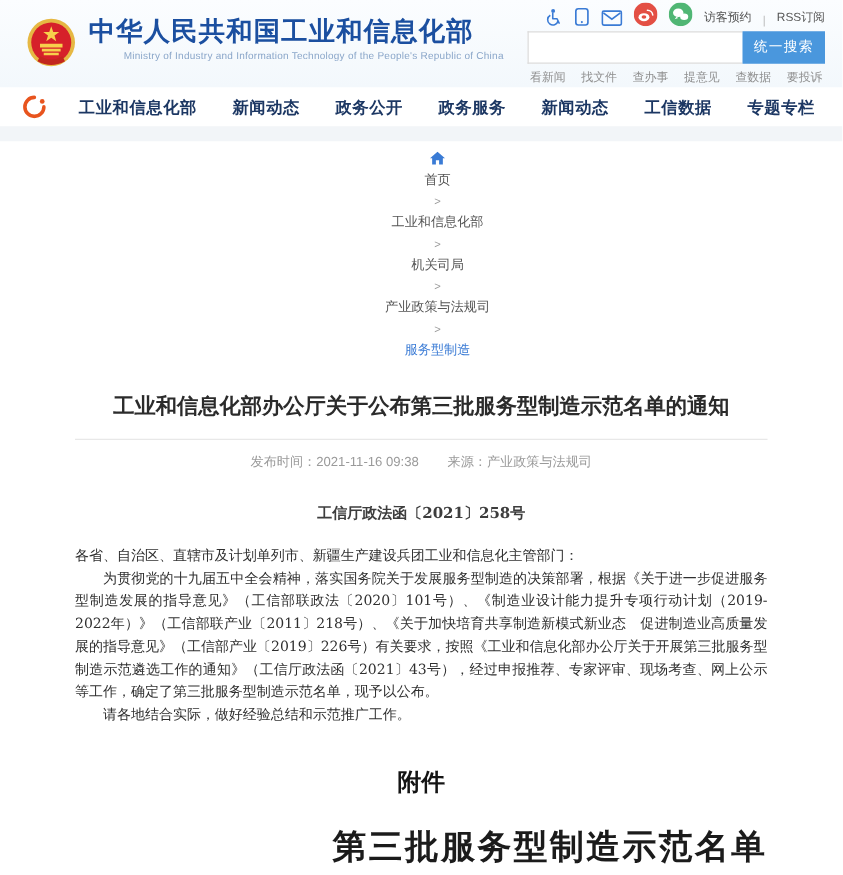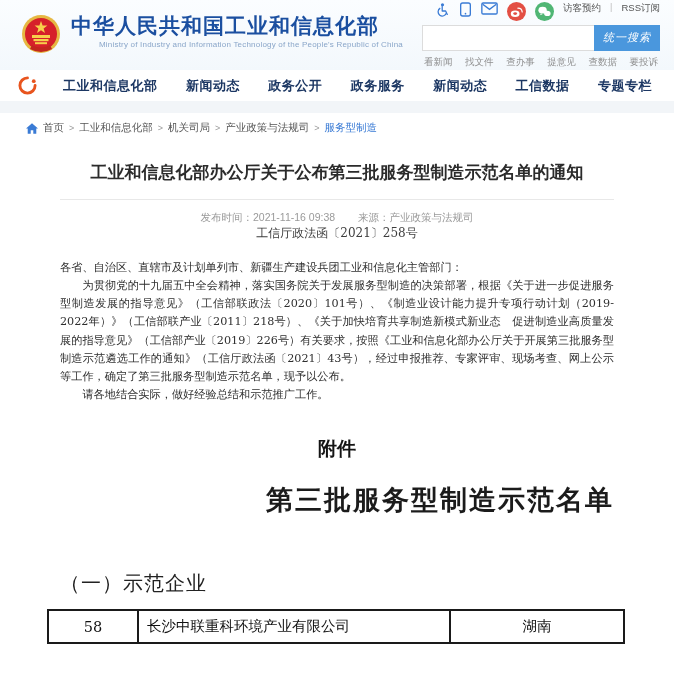--- a/index.html
+++ b/index.html
@@ -20,71 +20,71 @@
   .brand { display: flex; align-items: flex-start; gap: 9px; flex: 1; }
   .emblem { width: 42px; height: 42px; }
   .brand-text {}
   .brand-title {
     font-size: 21px; font-weight: bold; color: #1b4fa0; letter-spacing: 1px;
     line-height: 1.15;
   }
   .brand-sub { font-size: 8px; color: #8aa6c9; margin-top: 2px; letter-spacing: 0.2px; margin-left: 28px; }
 
   .head-right { width: 238px; display: flex; flex-direction: column; gap: 4px; }
-  .icons-row { display: flex; align-items: flex-start; justify-content: flex-end; gap: 9px; }
+  .icons-row { display: flex; align-items: flex-end; justify-content: flex-end; gap: 9px; }
   .icons-row svg { display: block; }
   .mini-link { font-size: 9.5px; color: #555; text-decoration: none; }
   .mini-sep { font-size: 9px; color: #bbb; }
   .search-row { display: flex; }
   .search-input {
     flex: 1; height: 26px; border: 1px solid #dcdcdc; border-right: none;
     background: #fff; outline: none; padding: 0 6px; font-size: 11px;
   }
   .search-btn {
     width: 66px; height: 26px; background: #4a97dd; color: #fff;
-    border: none; font-size: 11px; cursor: pointer; letter-spacing: 1px; font-style: italic;
+    border: none; font-size: 11px; cursor: pointer; letter-spacing: 1px;
   }
   .quick-links { display: flex; justify-content: space-between; padding: 1px 2px 0 2px; }
   .quick-links span { font-size: 9.5px; color: #8f8f8f; cursor: pointer; }
 
   
   .nav {
     height: 31px; background: #ffffff;
     display: flex; align-items: center; padding: 0 22px 0 18px;
   }
   .nav-logo { width: 19px; height: 19px; margin-right: 26px; }
   .nav-items { flex: 1; display: flex; justify-content: space-between; align-items: center; }
   .nav-item {
     font-size: 13px; font-weight: bold; color: #1c3763; cursor: pointer;
     letter-spacing: 0.5px;
   }
   .gray-band { height: 12px; background: #f2f5f8; }
 
   
   .breadcrumb {
     display: flex; align-items: center; gap: 5px;
-    padding: 8px 0 6px 26px; font-size: 10.5px; color: #555;
+    padding: 8px 0 6px 26px; font-size: 10.5px; color: #555; flex-direction: column;
   }
   .crumb { color: #555; cursor: pointer; }
   .crumb-sep { color: #999; font-size: 9px; }
   .crumb-current { color: #3a7bd5; }
 
   
   .article { padding: 0 60px; }
   .art-title {
     margin-top: 20px; text-align: center;
     font-size: 17px; font-weight: bold; color: #2b2b2b;
   }
   .art-rule { border: none; border-top: 1px solid #e8e8e8; margin: 15px 0 11px 0; }
   .art-meta { text-align: center; font-size: 10.5px; color: #9a9a9a; }
   .art-meta span { margin: 0 10px; }
   .doc-number {
-    text-align: center; 
-    font-family: "DejaVu Serif", "Liberation Serif", serif;
-    font-size: 12px; color: #3d3d3d;
+    text-align: center; margin-top: 25px;
+    font-family: "DejaVu Serif", "Liberation Serif", serif;
+    font-size: 12px; color: #3d3d3d; font-weight: bold;
   }
   .doc-body {
     margin-top: 17px;
     font-family: "DejaVu Serif", "Liberation Serif", serif;
     font-size: 11.2px; line-height: 1.62; color: #2f2f2f;
     text-align: justify;
   }
   .doc-body p.indent { text-indent: 2em; }
   .doc-body p.attach-line { text-indent: 2em; margin-top: 27px; }
 

